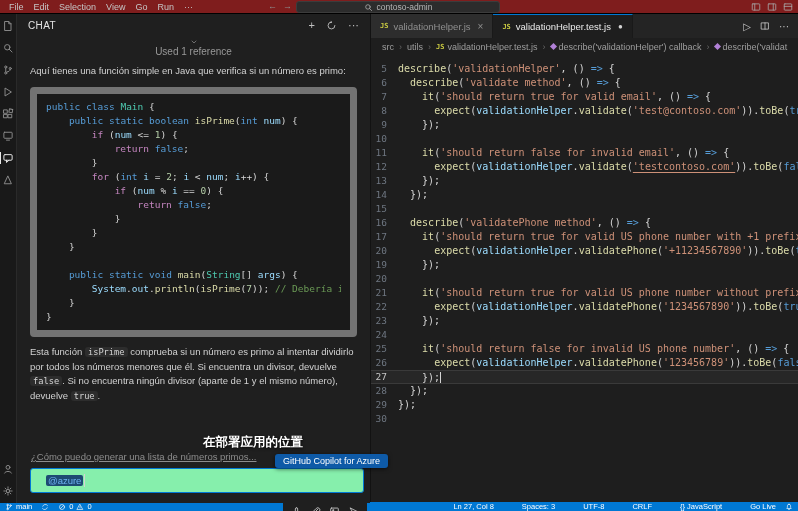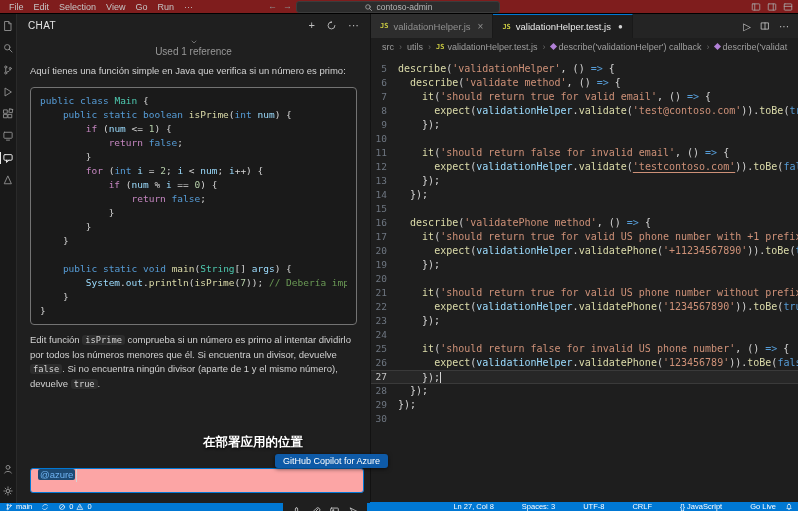--- a/index.html
+++ b/index.html
@@ -32,37 +32,37 @@
   svg.icon .fillme{fill:currentColor;stroke:none;}
 
   
   .chat-panel{position:absolute;top:14px;left:17px;width:353px;height:489px;background:#1f1f1f;
               z-index:3;font-size:9.5px;}
   .chat-header{height:22px;display:flex;align-items:center;padding:0 11px;}
   .chat-title{font-size:10px;font-weight:normal;letter-spacing:.4px;color:#e3e3e3;}
   .chat-h-icons{margin-left:auto;display:flex;gap:11px;align-items:center;color:#c0c0c0;font-size:11px;}
   .chat-ref{display:flex;align-items:center;padding:2px 12px;color:#989898;font-size:10px;flex-direction:column;}
   .chat-msg{padding:5px 13px 2px;line-height:1.5;color:#d2d2d2;}
-  .chat-codeblock{margin:7px 13px 0;background:#1a1a1a;border:1px solid #737373;border-radius:4px;
+  .chat-codeblock{margin:7px 13px 0;background:#1a1a1a;border:7px solid #737373;border-radius:4px;
                   padding:6px 9px;font-family:"DejaVu Sans Mono",monospace;font-size:9.5px;
                   line-height:14px;overflow:hidden;}
   .chat-expl{padding:8px 13px;line-height:1.52;color:#d2d2d2;}
   .chat-expl code{background:#2d2d2d;border-radius:3px;padding:0 3px;
                   font-family:"DejaVu Sans Mono",monospace;font-size:8.7px;color:#d4d4d4;}
   .chat-suggestion{position:absolute;left:14px;top:437px;width:318px;color:#8d8d8d;
                    text-decoration:underline;white-space:nowrap;overflow:hidden;font-size:9.5px;}
   .chat-annotation{position:absolute;left:186px;top:420px;z-index:9;color:#fff;font-weight:bold;
                    font-size:12.5px;white-space:nowrap;text-shadow:0 1px 3px #000;
                    font-family:"Liberation Sans",sans-serif;}
   .chat-tooltip{position:absolute;left:258px;top:440px;z-index:8;background:#0e5aa7;color:#fff;
                 font-size:9px;padding:2px 8px;border-radius:3px;white-space:nowrap;
                 box-shadow:0 1px 4px rgba(0,0,0,.6);}
-  .chat-input{position:absolute;left:13px;top:454px;width:334px;height:25px;background:#fca5a5;
-              border:1px solid #0078d4;border-radius:3px;display:flex;align-items:flex-start;
-              padding:0 7px;z-index:6;}
+  .chat-input{position:absolute;left:13px;top:454px;width:334px;height:25px;background:#86efac;
+              border:1px solid #0078d4;border-radius:3px;display:flex;align-items:center;
+              padding:0 15px;z-index:6;}
   .chip{background:#1d4a73;color:#6fb3f2;border-radius:2px;padding:0 2px;font-size:9.5px;}
   .caret{width:1px;height:13px;background:#d4d4d4;margin-left:1px;}
   .chat-input-actions{position:absolute;left:266px;top:484px;width:84px;height:27px;background:#1f1f1f;
                       display:flex;gap:8px;align-items:center;justify-content:center;z-index:6;
                       color:#c7c7c7;}
 
   
   .editor{position:absolute;left:370px;top:14px;width:428px;height:489px;background:#1e1e1e;
           border-left:1px solid #121212;}
   .tabbar{height:24px;background:#242424;display:flex;align-items:stretch;}
@@ -271,22 +271,23 @@
         <div class="code-line">
           <span class="lc"><span class="tk-p">        </span><span class="tk-v">System</span><span class="tk-p">.</span><span class="tk-v">out</span><span class="tk-p">.</span><span class="tk-f">println</span><span class="tk-p">(</span><span class="tk-f">isPrime</span><span class="tk-p">(</span><span class="tk-n">7</span><span class="tk-p">)); </span><span class="tk-cm">// Debería impr</span></span>
         </div>
         <div class="code-line">
           <span class="lc"><span class="tk-p">    }</span></span>
         </div>
         <div class="code-line">
           <span class="lc"><span class="tk-p">}</span></span>
         </div>
       </div>
-    <div class="chat-expl"><span>Edit función </span><code>isPrime</code><span> comprueba si un número es primo al intentar dividirlo por todos los números menores que él. Si encuentra un divisor, devuelve </span><code>false</code><span>. Si no encuentra ningún divisor (aparte de 1 y el mismo número), devuelve </span><code>true</code><span>.</span></div>
-
+    <div class="chat-expl"><span>Esta función </span><code>isPrime</code><span> comprueba si un número es primo al intentar dividirlo por todos los números menores que él. Si encuentra un divisor, devuelve </span><code>false</code><span>. Si no encuentra ningún divisor (aparte de 1 y el mismo número), devuelve </span><code>true</code><span>.</span></div>
+
+    <div class="chat-suggestion">¿Cómo puedo generar una lista de números primos...</div>
     <div class="chat-annotation">在部署应用的位置</div>
     <div class="chat-tooltip">GitHub Copilot for Azure</div>
 
     <div class="chat-input">
       <span class="chip">@azure</span>
       <span class="caret"></span>
     </div>
     <div class="chat-input-actions">
       <svg class="icon" width="11" height="11" viewBox="0 0 16 16">
           <rect x="6.3" y="2.5" width="3.4" height="6.5" rx="1.7"></rect>

